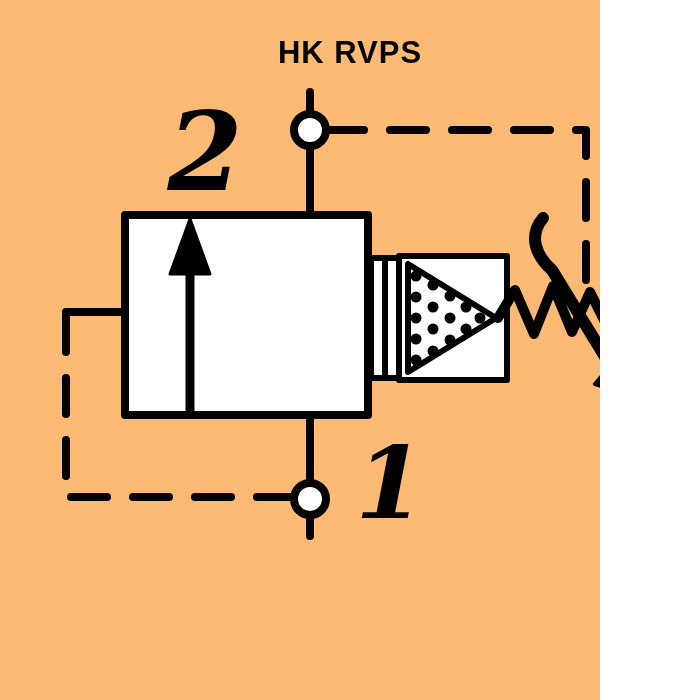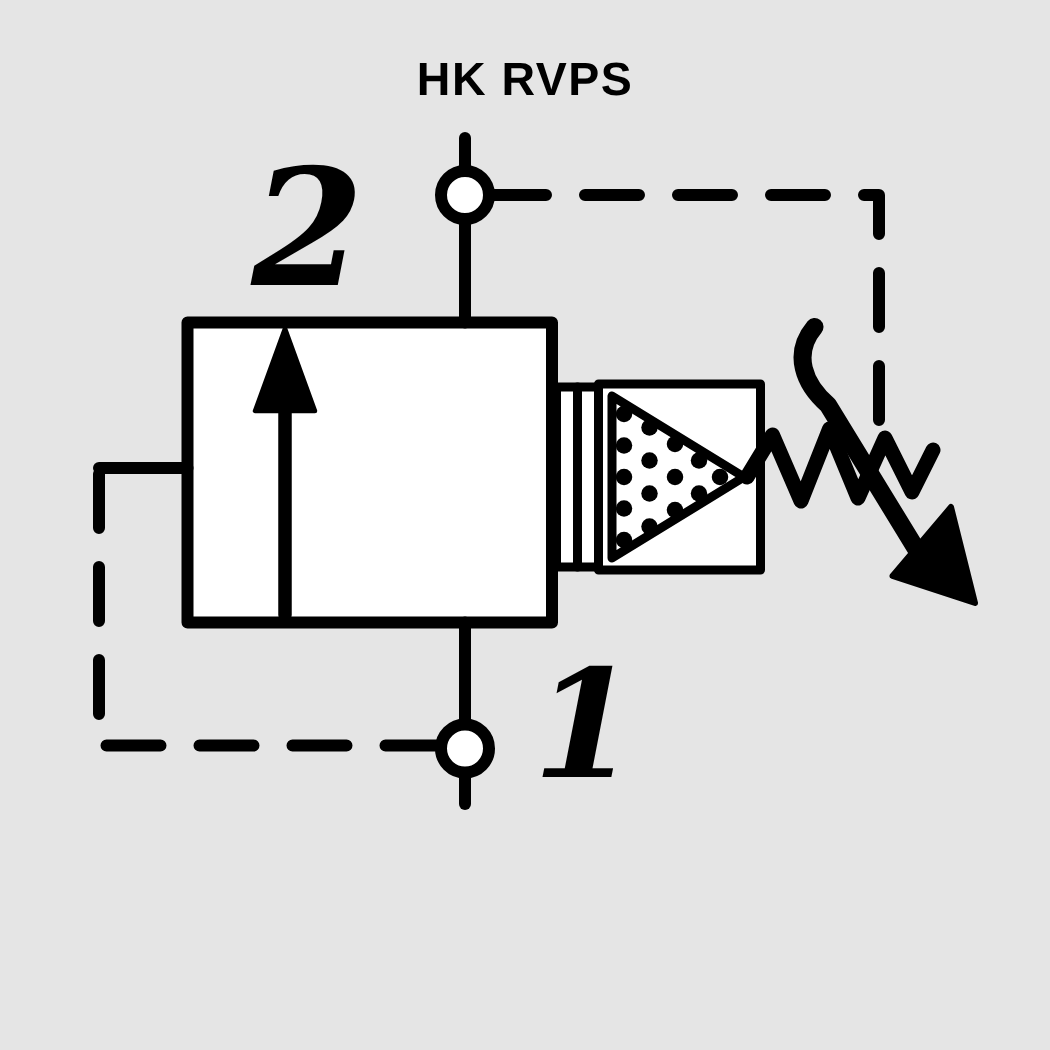--- a/index.html
+++ b/index.html
@@ -3,23 +3,23 @@
 <meta charset="utf-8">
 <style>
   html, body {
     margin: 0;
     padding: 0;
     background: #ffffff;
     font-family: "Liberation Sans", sans-serif;
   }
   .stage {
     position: relative;
-    width: 700px;
+    width: 600px;
     height: 700px;
-    background: #e5e5e5;
+    background: #fdba74;
     overflow: hidden;
   }
   svg { display: block; }
   .title-text {
     font-family: "Liberation Sans", sans-serif;
     font-weight: bold;
     font-size: 31px;
     letter-spacing: 1px;
   }
   .port-num {

